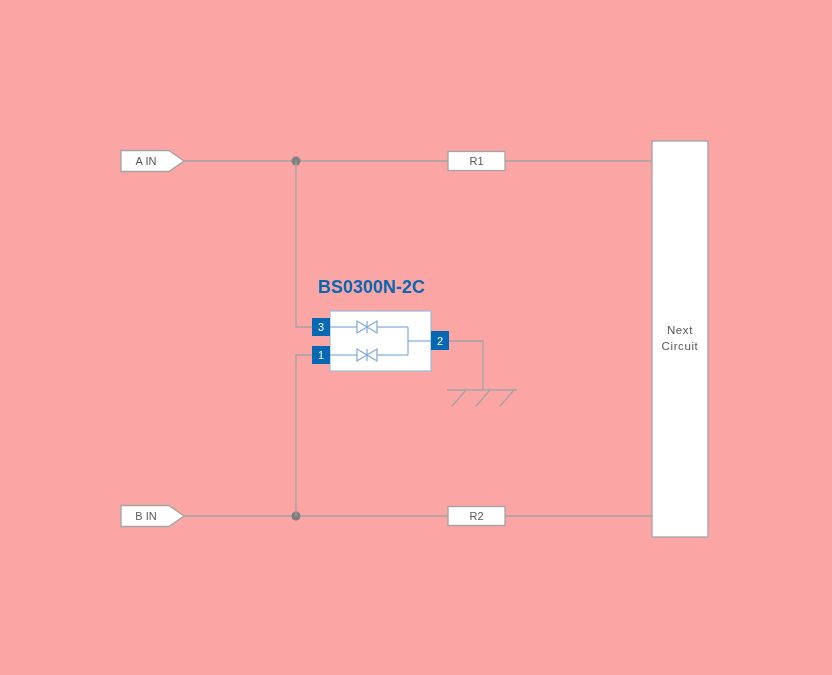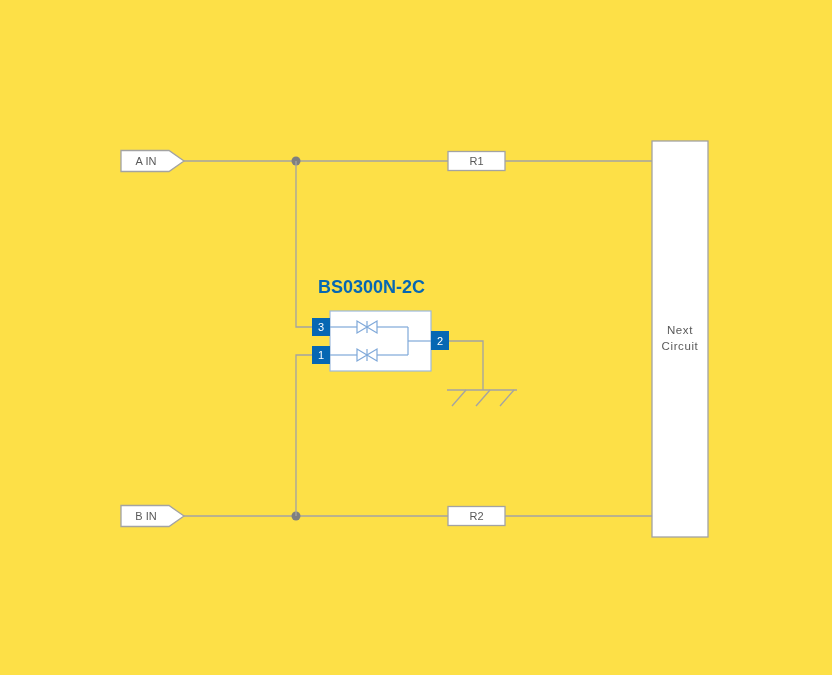--- a/index.html
+++ b/index.html
@@ -4,21 +4,21 @@
 <style>
   html, body {
     margin: 0;
     padding: 0;
     background: #ffffff;
   }
   .stage {
     position: relative;
     width: 832px;
     height: 675px;
-    background: #fde047;
+    background: #fca5a5;
     overflow: hidden;
     font-family: "Liberation Sans", sans-serif;
   }
   svg { display: block; }
 
   .wire      { stroke: #a3a3a3; stroke-width: 1.3; fill: none; }
   .box       { fill: #ffffff; stroke: #a3a3a3; stroke-width: 1.3; }
   .junction  { fill: #7f7f7f; stroke: none; }
   .lbl       { font-family: "Liberation Sans", sans-serif; font-size: 11px;
                fill: #595959; }

